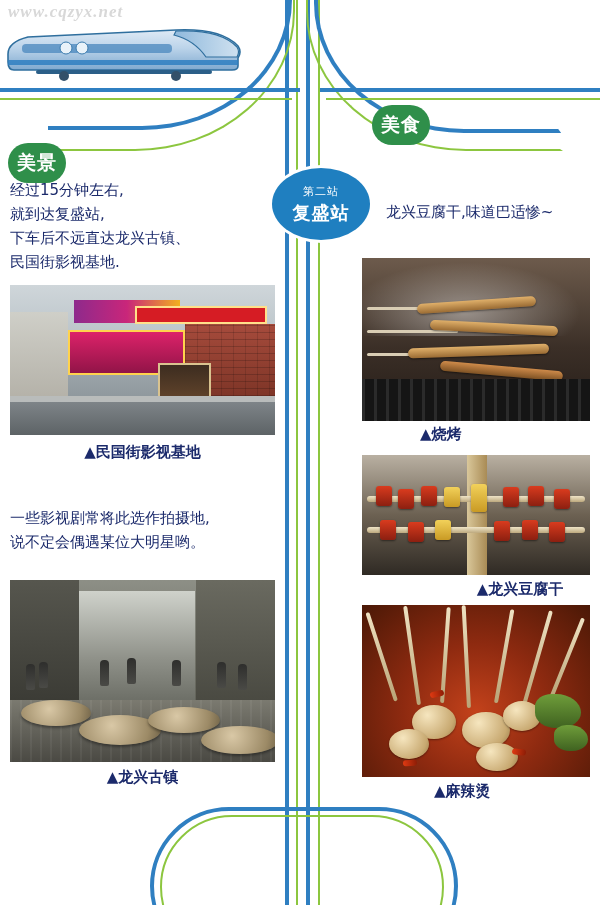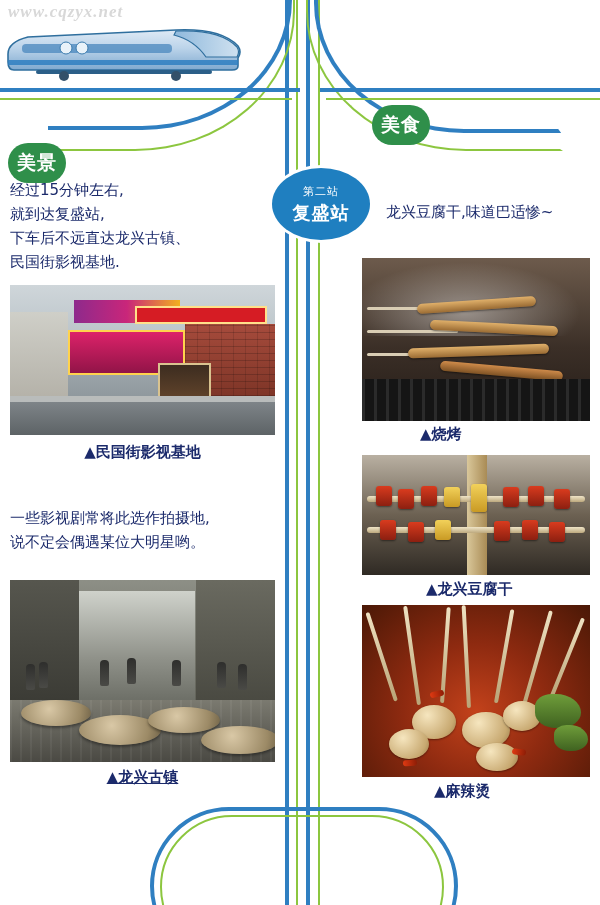--- a/index.html
+++ b/index.html
@@ -144,26 +144,26 @@
     position:absolute; z-index:15;
     font-family:"DejaVu Sans", sans-serif;
     color:#1b2a6b; font-size:15px; font-weight:bold;
     text-align:center;
   }
 
   
   #photo-theater { left:10px; top:285px; width:265px; height:150px; }
   #cap-theater   { left:10px;  top:443px; width:265px; }
   #photo-town    { left:10px; top:580px; width:265px; height:182px; }
-  #cap-town      { left:10px; top:768px; width:265px;text-decoration:underline; }
+  #cap-town      { left:10px; top:768px; width:265px; }
 
   #photo-bbq     { left:362px; top:258px; width:228px; height:163px; }
   #cap-bbq       { left:362px; top:425px; width:228px; text-align:left; padding-left:58px; box-sizing:border-box;}
   #photo-tofu    { left:362px; top:455px; width:228px; height:120px; }
-  #cap-tofu      { left:348px; top:580px; width:228px; text-align:left; padding-left:78px; box-sizing:border-box;}
+  #cap-tofu      { left:367px; top:580px; width:228px; text-align:center; padding-left:78px; box-sizing:border-box;}
   #photo-malatang{ left:362px; top:605px; width:228px; height:172px; }
   #cap-malatang  { left:362px; top:782px; width:228px; text-align:left; padding-left:72px; box-sizing:border-box;}
 
   
   .ph-theater {
     width:100%; height:100%;
     background:
       
       linear-gradient(180deg,#cfd6da 0%, #b9c2c7 38%, #9aa3a8 60%, #7d858a 100%),
       #8d9498;

